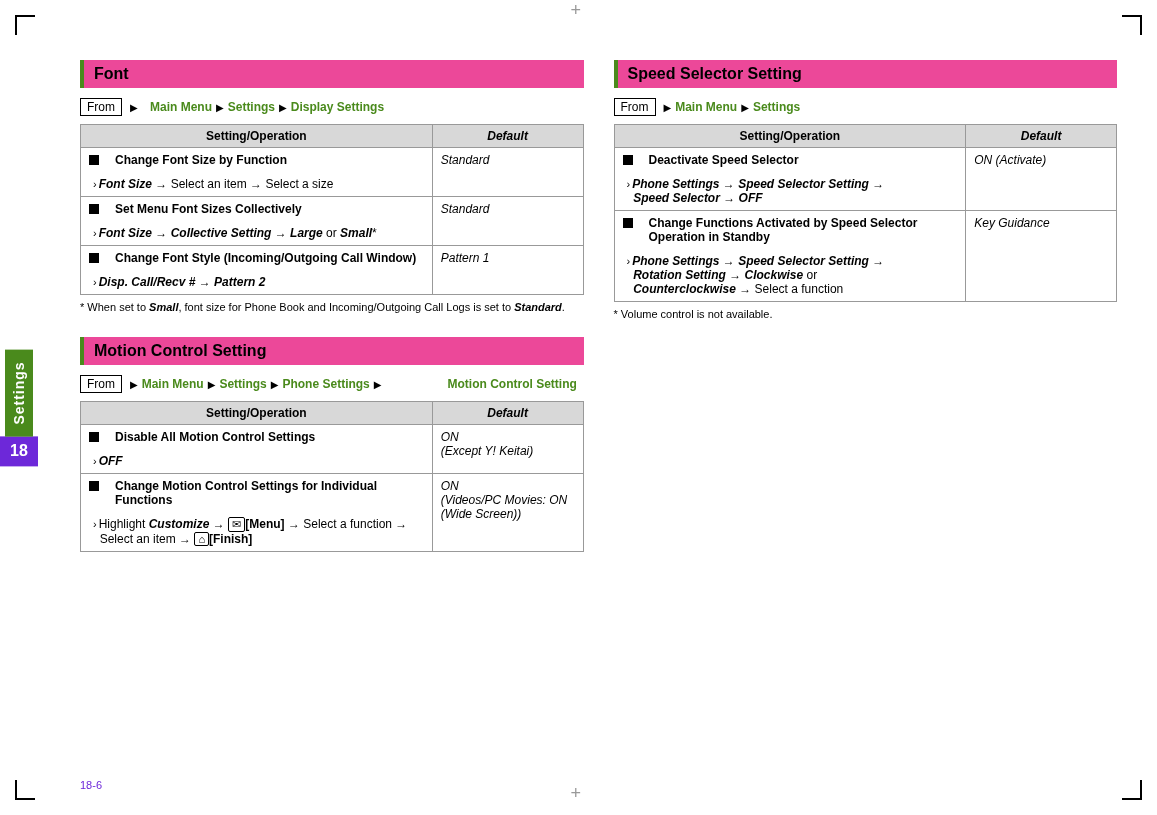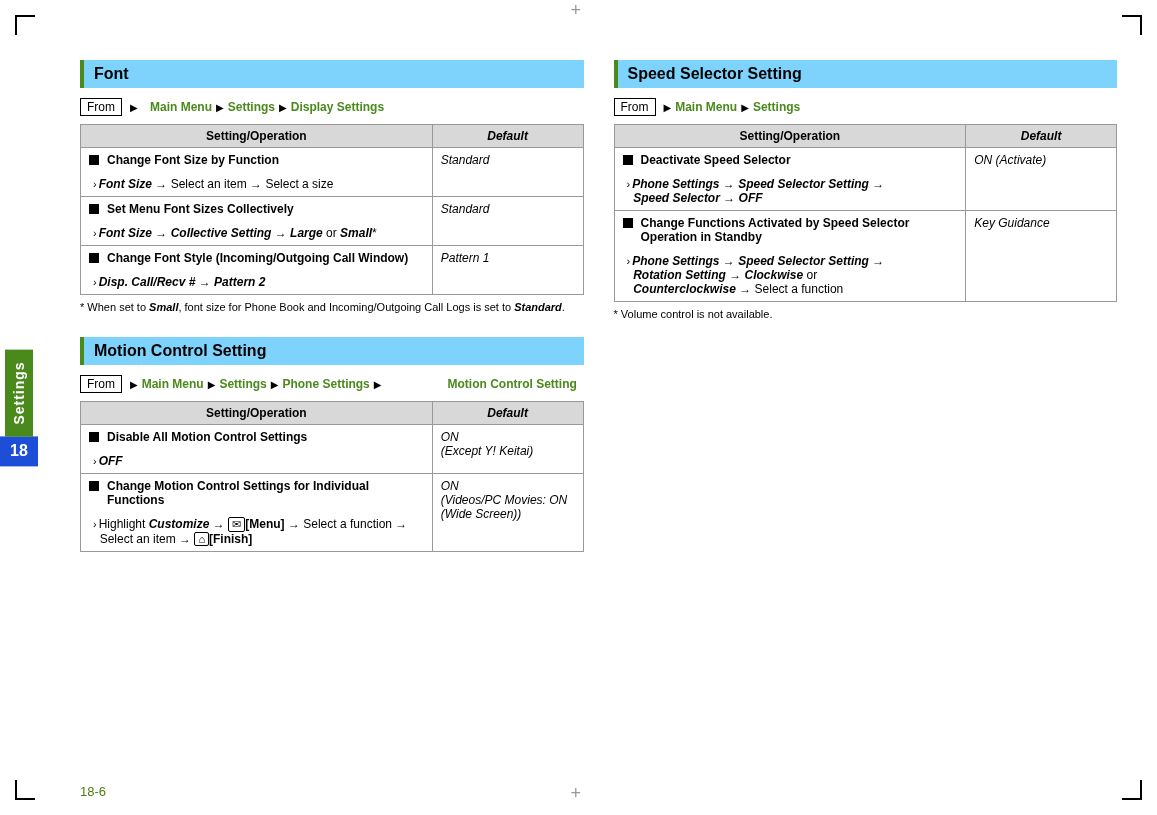--- a/index.html
+++ b/index.html
@@ -25,21 +25,21 @@
       max-width: 530px;
     }
 
     .right-column {
       flex: 1;
       max-width: 530px;
     }
 
     
     .section-title {
-      background: #7dd3fc;
+      background: #ec4899;
       color: #000;
       font-size: 16px;
       font-weight: bold;
       padding: 5px 10px;
       border-left: 4px solid #4a8a1c;
       margin-bottom: 10px;
     }
 
     
     .breadcrumb-row {
@@ -109,21 +109,21 @@
 
     .settings-table .col-default {
       width: 30%;
       font-style: italic;
     }
 
     .row-heading {
       font-weight: bold;
       display: flex;
       align-items: flex-start;
-      gap: 4px;
+      gap: 12px;
     }
 
     .square-bullet {
       display: inline-block;
       width: 10px;
       height: 10px;
       background: #000;
       margin-right: 4px;
       margin-top: 2px;
       flex-shrink: 0;
@@ -174,34 +174,34 @@
       writing-mode: vertical-rl;
       text-orientation: mixed;
       transform: rotate(180deg);
       font-size: 14px;
       font-weight: bold;
       padding: 12px 6px;
       letter-spacing: 1px;
     }
 
     .page-num-box {
-      background: #1d4ed8;
+      background: #6d28d9;
       color: #fff;
       font-size: 16px;
       font-weight: bold;
       padding: 6px 10px;
       text-align: center;
     }
 
     .page-footer {
       position: absolute;
-      bottom: 16px;
+      bottom: 24px;
       left: 80px;
-      font-size: 13px;
-      color: #4d7c0f;
+      font-size: 11px;
+      color: #6d28d9;
     }
 
     
     .corner-mark {
       position: absolute;
       width: 20px;
       height: 20px;
     }
     .corner-mark.tl { top: 15px; left: 15px; border-top: 2px solid #000; border-left: 2px solid #000; }
     .corner-mark.tr { top: 15px; right: 15px; border-top: 2px solid #000; border-right: 2px solid #000; }

